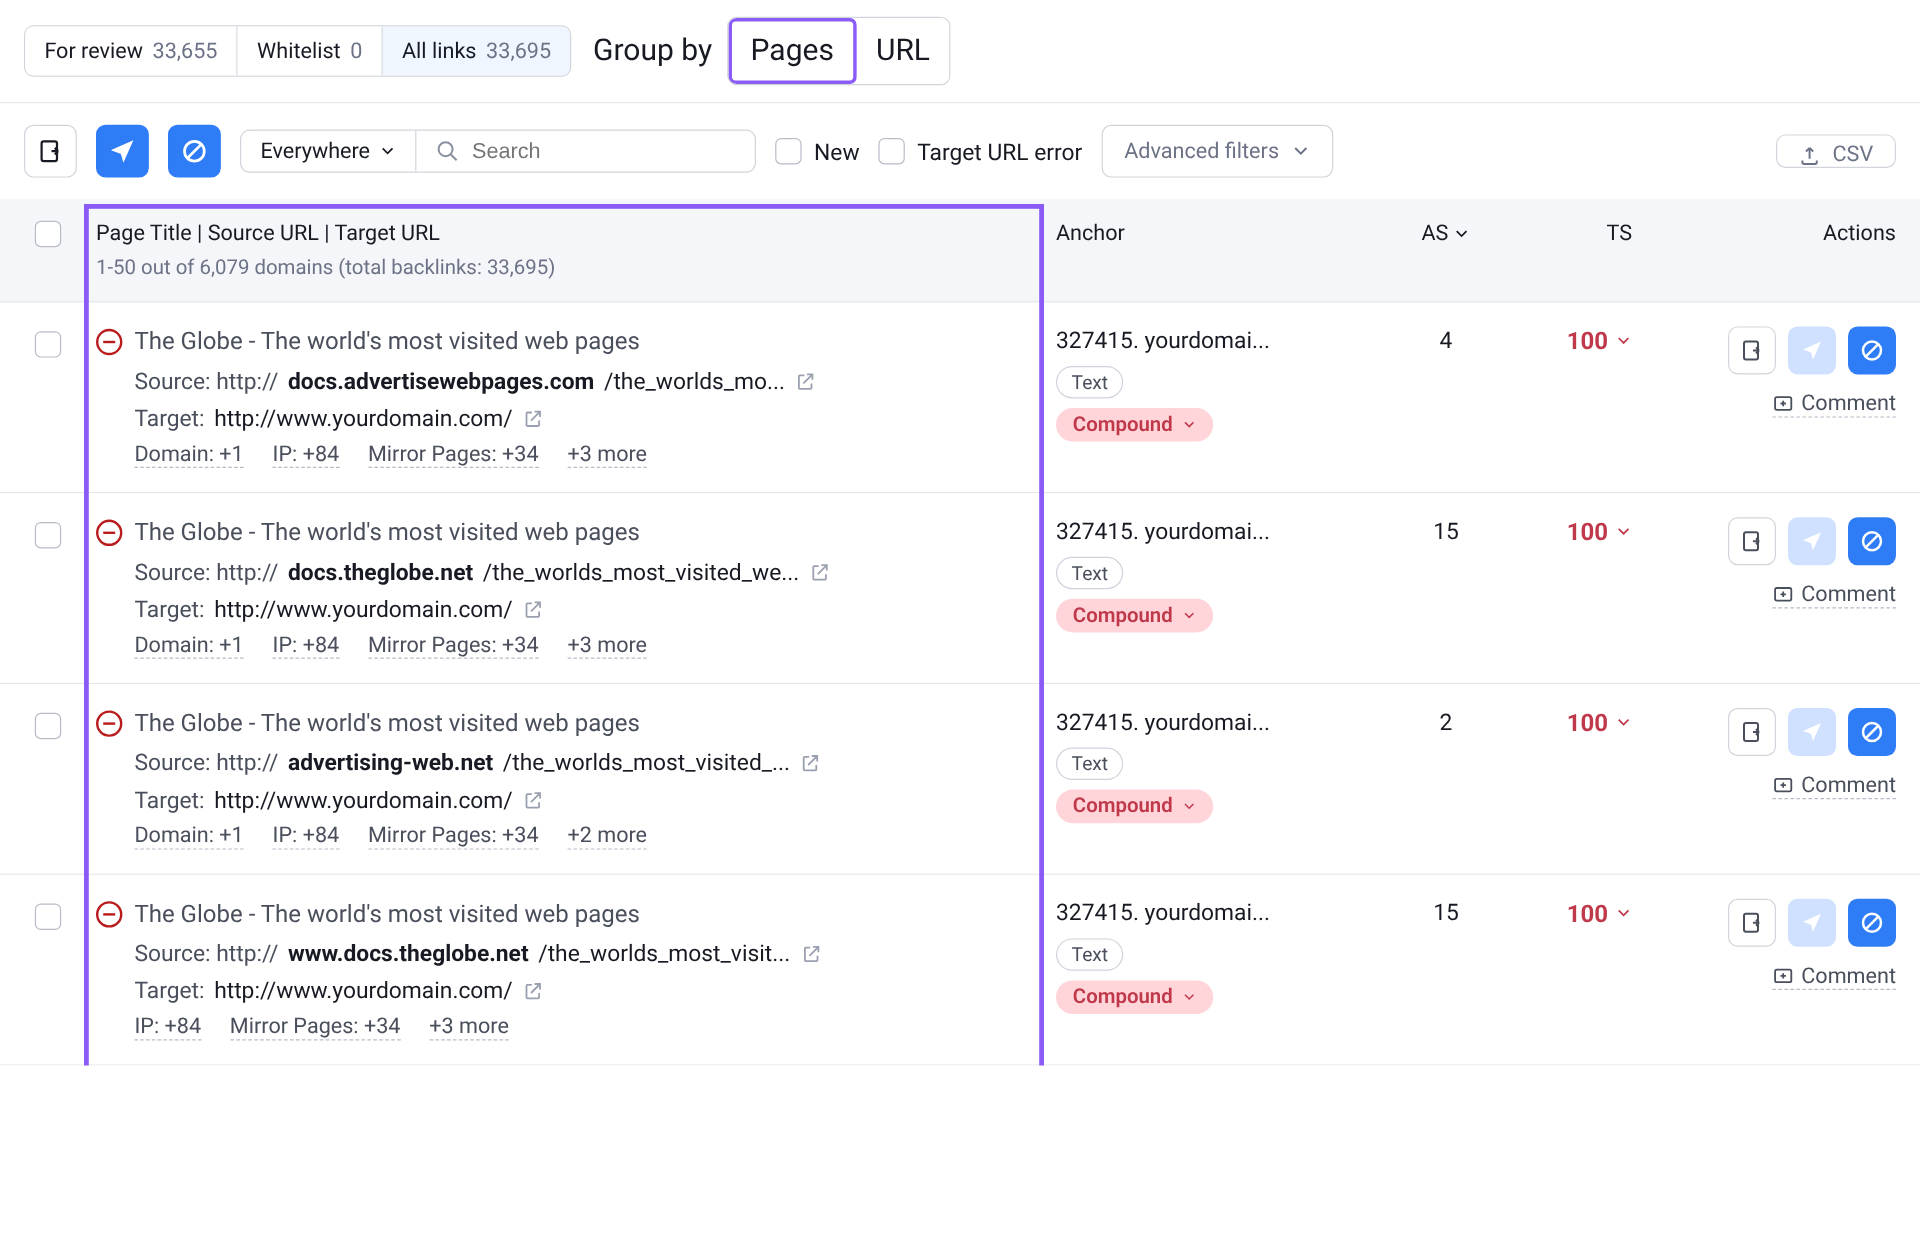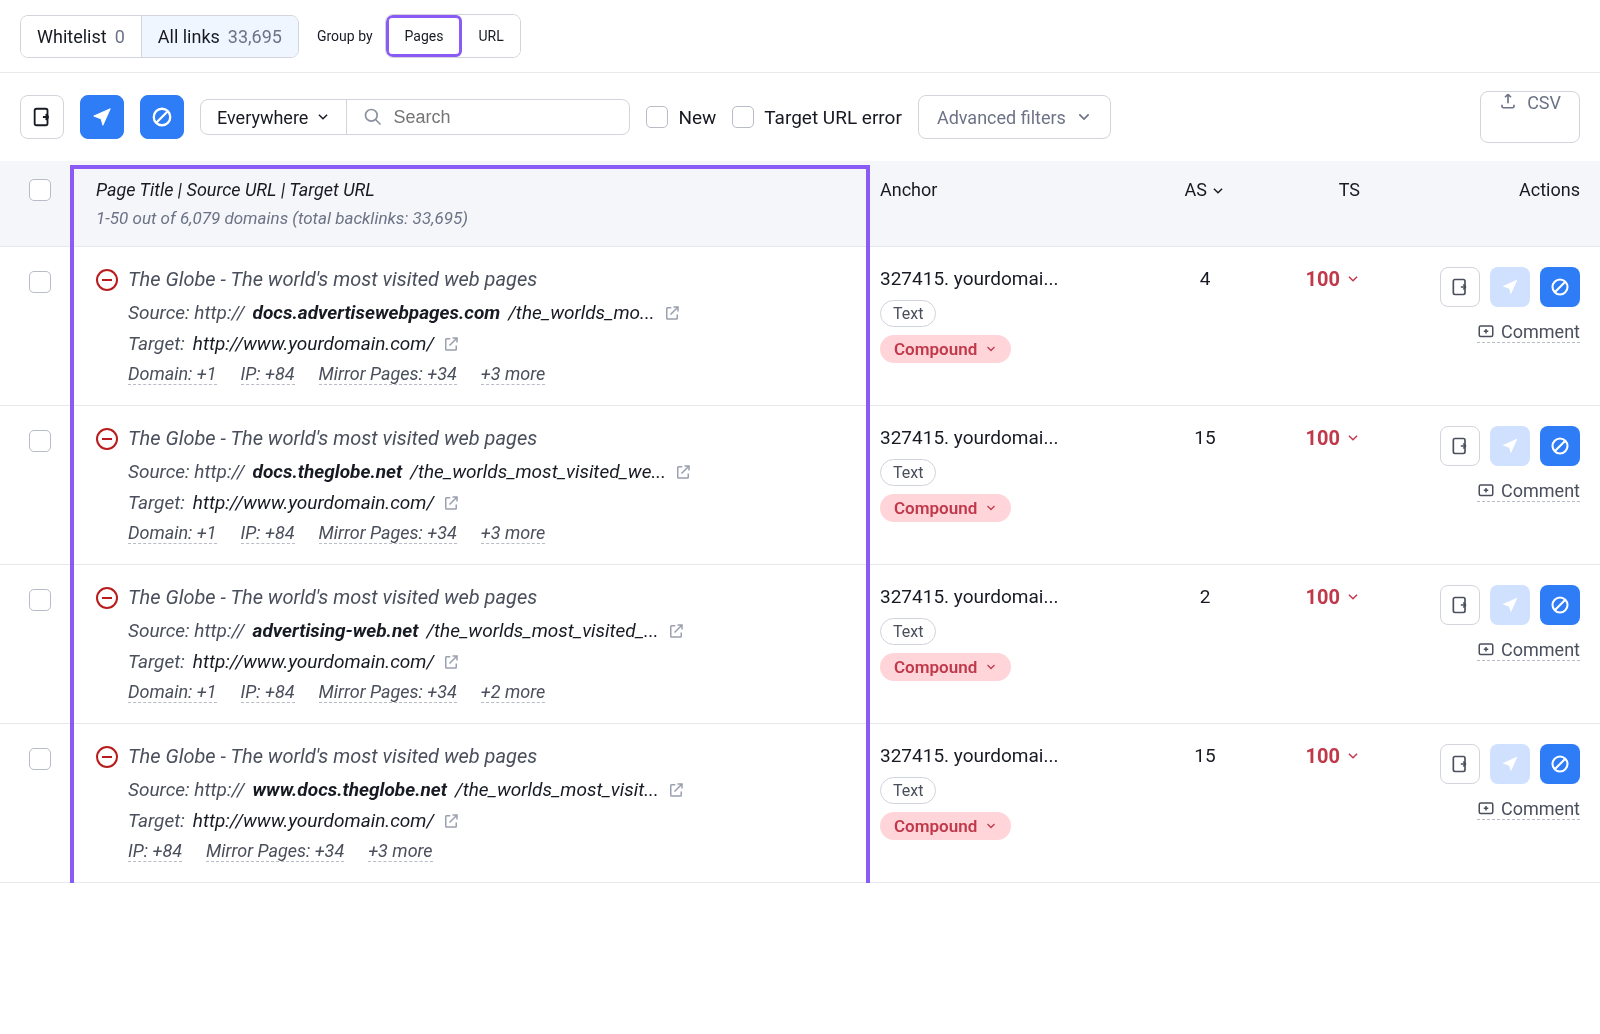--- a/index.html
+++ b/index.html
@@ -5,21 +5,21 @@
 * { box-sizing: border-box; margin: 0; padding: 0; }
 body { font-family: -apple-system, BlinkMacSystemFont, "Segoe UI", Roboto, Helvetica, Arial, sans-serif; font-size: 18px; color: #171a22; background: #fff; }
 
 .topbar { display: flex; align-items: center; padding: 14px 20px; gap: 18px; border-bottom: 1px solid #e6e8ec; }
 .seg { display: inline-flex; border: 1px solid #d1d5db; border-radius: 8px; overflow: hidden; }
 .seg .segbtn { padding: 10px 16px; background: #fff; cursor: pointer; display: flex; align-items: center; gap: 8px; border-right: 1px solid #d1d5db; }
 .seg .segbtn:last-child { border-right: 0; }
 .seg .segbtn.active { background: #f0f6ff; }
 .seg .count { color: #6c7386; }
 
-.groupby { display: flex; align-items: center; gap: 12px; font-size: 14px; color: #171a22; text-align: right; }
+.groupby { display: flex; align-items: center; gap: 12px; font-size: 25px; color: #171a22; text-align: right; }
 .groupby .seg .segbtn.highlight { border: 3px solid #8a5cf5; border-radius: 6px; }
 
 .spacer { flex: 1; }
 
 .btn-import { background: #009e74; color: #fff; border: 0; border-radius: 8px; padding: 12px 20px; font-size: 19px; font-weight: 600; display: flex; align-items: center; gap: 10px; cursor: pointer; }
 .btn-import svg { width: 20px; height: 20px; }
 
 .toolbar { display: flex; align-items: center; padding: 18px 20px; gap: 16px; }
 .sqbtn { width: 44px; height: 44px; border-radius: 8px; display: flex; align-items: center; justify-content: center; border: 1px solid #d1d5db; background: #fff; cursor: pointer; }
 .sqbtn.blue { background: #2e7cf6; border-color: #2e7cf6; color: #fff; }
@@ -28,26 +28,26 @@
 .scope { border: 1px solid #d1d5db; border-radius: 8px; display: flex; align-items: center; height: 36px; }
 .scope .scope-btn { padding: 0 16px; display: flex; align-items: center; gap: 8px; height: 100%; cursor: pointer; border-right: 1px solid #d1d5db; }
 .scope .scope-btn svg { width: 14px; height: 14px; }
 .scope .search { display: flex; align-items: center; gap: 10px; padding: 0 16px; color: #8b90a0; height: 100%; }
 .scope .search input { border: 0; outline: 0; font-size: 18px; background: transparent; width: 220px; }
 
 .checklabel { display: flex; align-items: center; gap: 10px; font-size: 19px; }
 .checklabel .cbx { width: 22px; height: 22px; border: 1.5px solid #b8bcc7; border-radius: 5px; }
 
 .adv { border: 1px solid #d1d5db; border-radius: 8px; padding: 0 18px; height: 44px; display: flex; align-items: center; gap: 10px; color: #6c7386; cursor: pointer; }
-.csv { border: 1px solid #d1d5db; border-radius: 8px; padding: 0 18px; height: 52px; display: flex; align-items: flex-start; gap: 10px; color: #6c7386; cursor: pointer; }
+.csv { border: 1px solid #d1d5db; border-radius: 8px; padding: 0 18px; height: 28px; display: flex; align-items: flex-end; gap: 10px; color: #6c7386; cursor: pointer; }
 
 .table-head { background: #f5f6fa; display: flex; align-items: flex-start; padding: 18px 20px 18px 20px; border-bottom: 1px solid #e6e8ec; gap: 10px; }
 .col-check { width: 40px; display: flex; align-items: center; justify-content: center; }
 .col-check .cbx { width: 22px; height: 22px; border: 1.5px solid #b8bcc7; border-radius: 5px; background:#fff; }
-.col-main { flex: 0 0 800px; padding-left:26px;font-style:italic;}
+.col-main { flex: 0 0 800px; padding-left:10px;}
 .col-anchor { flex: 0 0 270px; }
 .col-as { flex: 0 0 90px; text-align: center; }
 .col-ts { flex: 0 0 100px; text-align: right; }
 .col-actions { flex: 1; text-align: right; }
 .colhead { color: #171a22; font-size: 18px; }
 .subhead { color: #6c7386; font-size: 17px; margin-top: 8px; }
 .sort svg { width: 14px; height: 14px; display: inline-block; vertical-align: middle; }
 
 .highlight-box { position: absolute; border: 4px solid #8a5cf5; pointer-events: none; }
 
@@ -121,20 +121,24 @@
     <g id="i-comment">
         <rect x="3" y="4" width="18" height="14" rx="2" fill="none" stroke="currentColor" stroke-width="2"></rect>
         <line x1="12" y1="8" x2="12" y2="14" stroke="currentColor" stroke-width="2"></line>
         <line x1="9" y1="11" x2="15" y2="11" stroke="currentColor" stroke-width="2"></line>
       </g>
   </defs>
 </svg>
 
 <div class="topbar">
   <div class="seg">
+    <div class="segbtn">
+      <span>For review</span>
+      <span class="count">33,655</span>
+    </div>
     <div class="segbtn">
       <span>Whitelist</span>
       <span class="count">0</span>
     </div>
     <div class="segbtn active">
       <span>All links</span>
       <span class="count">33,695</span>
     </div>
   </div>
 

